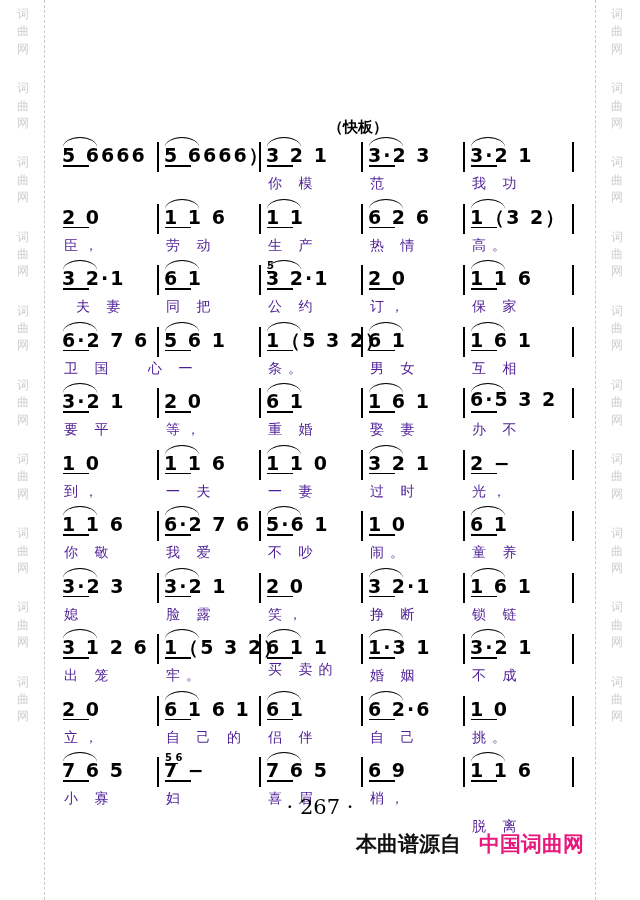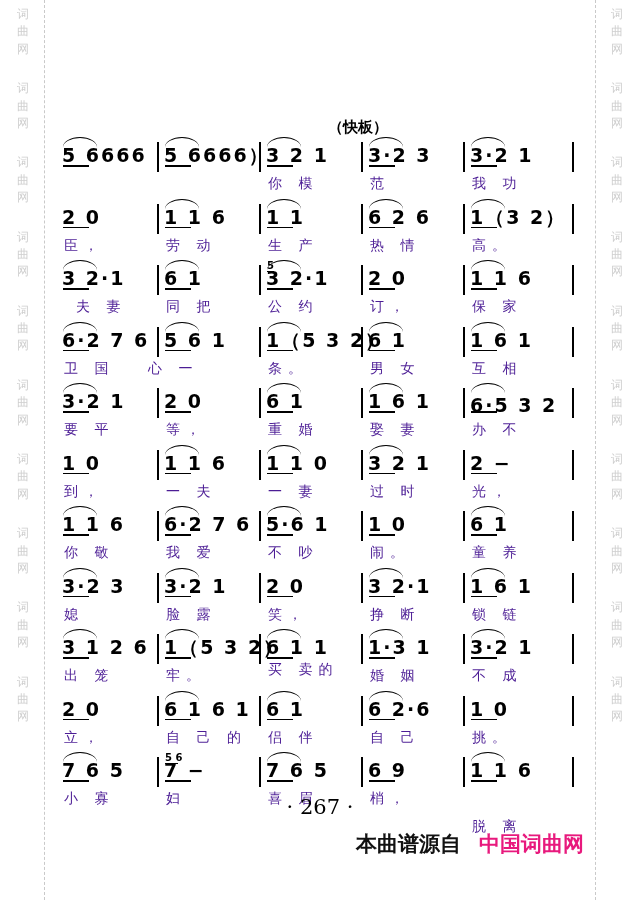--- a/index.html
+++ b/index.html
@@ -320,21 +320,21 @@
         <div class="beam1" style="left: 109px; top: 25px; width: 26px;"></div>
         <div class="lyric" style="left: 110px; top: 36px; width: 102px; letter-spacing: 6px;">等，</div>
         <div class="note" style="left: 210px; top: 6px; width: 102px; letter-spacing: 2px;">6  1</div>
         <div class="slur" style="left: 211px; top: -3px; width: 34px;"></div>
         <div class="beam1" style="left: 211px; top: 25px; width: 26px;"></div>
         <div class="lyric" style="left: 212px; top: 36px; width: 102px; letter-spacing: 6px;">重  婚</div>
         <div class="note" style="left: 312px; top: 6px; width: 102px; letter-spacing: 2px;">1 6  1</div>
         <div class="slur" style="left: 313px; top: -3px; width: 34px;"></div>
         <div class="beam1" style="left: 313px; top: 25px; width: 26px;"></div>
         <div class="lyric" style="left: 314px; top: 36px; width: 102px; letter-spacing: 6px;">娶  妻</div>
-        <div class="note" style="left: 414px; top: 10px; width: 102px; letter-spacing: 2px;">6·5  3 2</div>
+        <div class="note" style="left: 414px; top: 4px; width: 102px; letter-spacing: 2px;">6·5  3 2</div>
         <div class="slur" style="left: 415px; top: -3px; width: 34px;"></div>
         <div class="beam1" style="left: 415px; top: 25px; width: 26px;"></div>
         <div class="lyric" style="left: 416px; top: 36px; width: 102px; letter-spacing: 6px;">办  不</div>
         <div class="bar" style="left: 101px; top: 2px; height: 30px;"></div>
         <div class="bar" style="left: 203px; top: 2px; height: 30px;"></div>
         <div class="bar" style="left: 305px; top: 2px; height: 30px;"></div>
         <div class="bar" style="left: 407px; top: 2px; height: 30px;"></div>
         <div class="bar" style="left: 516px; top: 2px; height: 30px;"></div>
       </div>
       <div class="row" style="top: 447.5px;">

